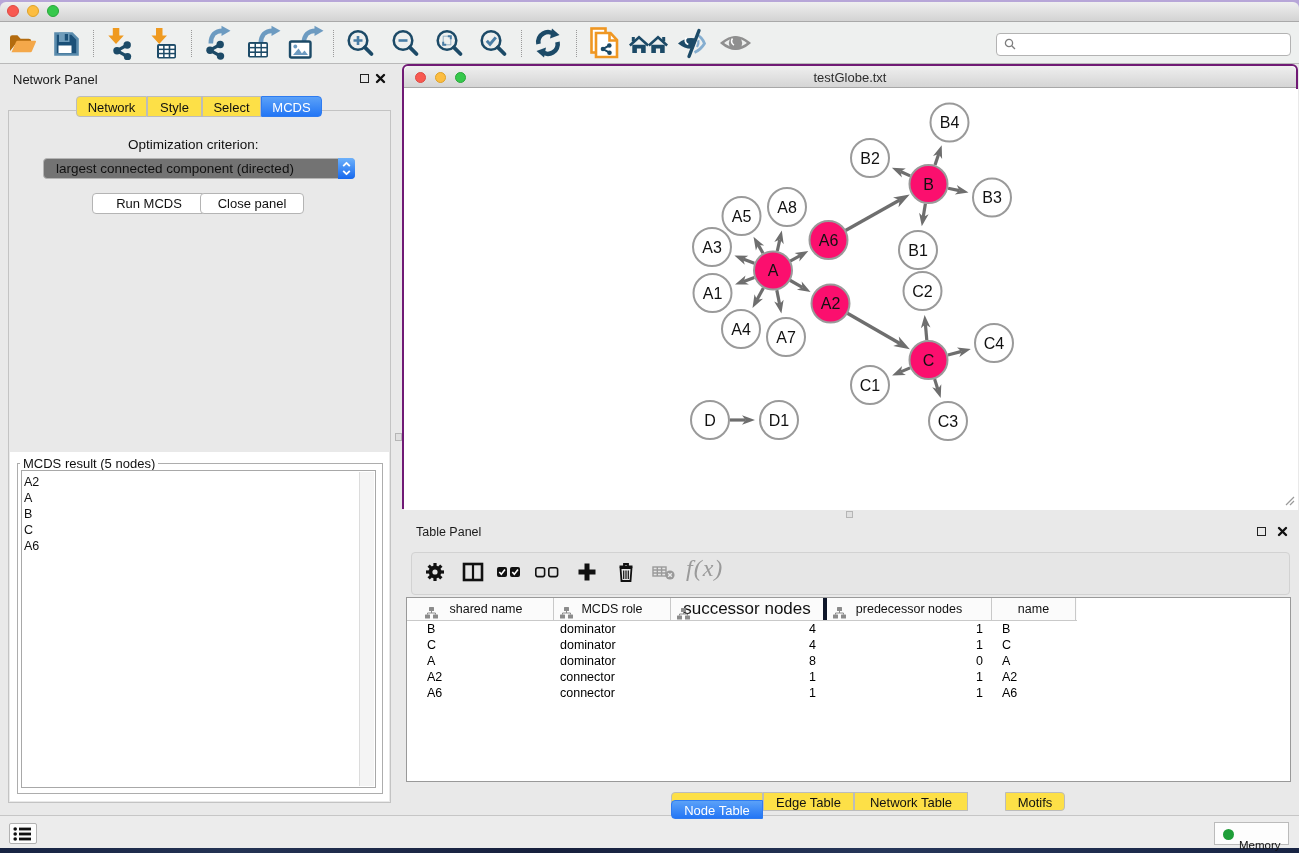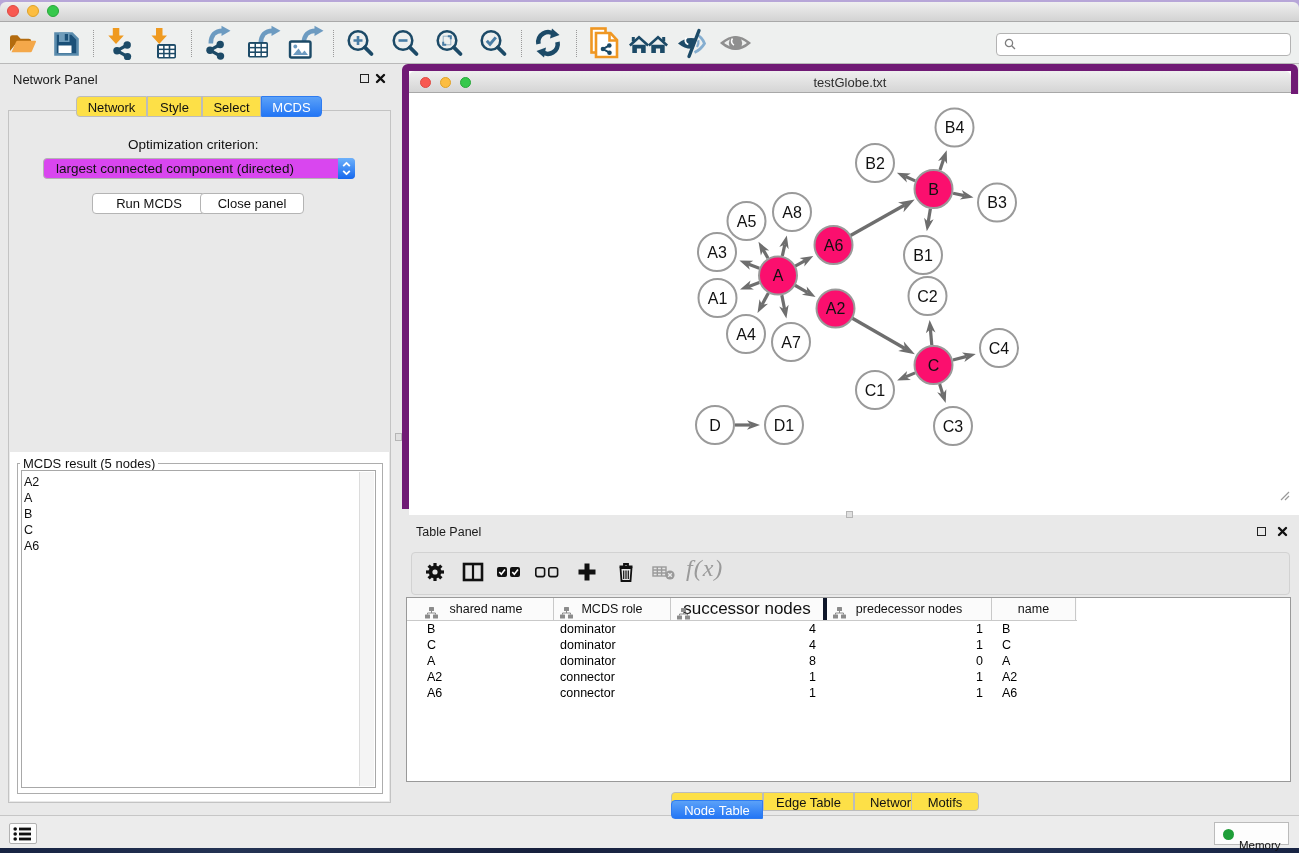--- a/index.html
+++ b/index.html
@@ -187,21 +187,21 @@
   <div style="position:absolute;left:360px;top:74px;width:9px;height:9px;border:1.5px solid #222;box-sizing:border-box"></div>
       <svg style="position:absolute;left:375px;top:73px" width="11" height="11" viewBox="0 0 11 11">
         <path d="M2 2 L9 9 M9 2 L2 9" stroke="#111" stroke-width="2.4" stroke-linecap="round"></path>
       </svg>
   <div style="position:absolute;left:8px;top:110px;width:383px;height:693px;background:#e9e9e9;border:1px solid #c3c3c3;box-sizing:border-box"></div>
   <div class="seg" style="left:77px;top:96px;width:71px;border-radius:4px 0 0 4px">Network</div>
       <div class="seg" style="left:148px;top:96px;width:55px">Style</div>
       <div class="seg" style="left:203px;top:96px;width:59px">Select</div>
       <div class="seg segsel" style="left:262px;top:96px;width:61px;border-radius:0 4px 4px 0">MCDS</div>
   <div style="position:absolute;left:128px;top:137px;font-size:13.5px;color:#111">Optimization criterion:</div>
-  <div style="position:absolute;left:43px;top:158px;width:312px;height:21px;background:#d946ef;border:1px solid #b4b4b4;border-radius:4px;box-sizing:border-box">
+  <div style="position:absolute;left:43px;top:158px;width:312px;height:21px;background:#737373;border:1px solid #b4b4b4;border-radius:4px;box-sizing:border-box">
     <div style="position:absolute;left:12px;top:2px;font-size:13.5px;color:#111">largest connected component (directed)</div>
     <div style="position:absolute;right:-1px;top:-1px;width:17px;height:21px;background:linear-gradient(#6db1fb,#1668ee);border-radius:0 4px 4px 0">
       <svg width="17" height="21" viewBox="0 0 17 21">
             <path d="M5.2 8.2 L8.5 4.8 L11.8 8.2 M5.2 12.8 L8.5 16.2 L11.8 12.8" stroke="#fff" stroke-width="1.8" fill="none" stroke-linejoin="round"></path>
           </svg>
     </div>
   </div>
   <div class="btn" style="left:92px;top:193px;width:114px">Run MCDS</div>
   <div class="btn" style="left:200px;top:193px;width:104px">Close panel</div>
   <div style="position:absolute;left:10px;top:452px;width:379px;height:349px;background:#fff"></div>
@@ -212,21 +212,21 @@
           <div style="height:16px">A2</div>
           <div style="height:16px">A</div>
           <div style="height:16px">B</div>
           <div style="height:16px">C</div>
           <div style="height:16px">A6</div>
         </div>
     <div style="position:absolute;right:1px;top:1px;width:14px;height:314px;background:#f4f4f4;border-left:1px solid #dcdcdc"></div>
   </div>
 </div>
 
-<div style="position:absolute;left:402px;top:64px;width:896px;height:445px;border:7px solid #701a75;border-radius:6px 6px 0 0;box-sizing:border-box;background:#fff">
+<div style="position:absolute;left:402px;top:64px;width:896px;height:445px;border:2px solid #701a75;border-radius:6px 6px 0 0;box-sizing:border-box;background:#fff">
   <div style="position:absolute;left:0;top:0;width:100%;height:22px;background:linear-gradient(#efefef,#d5d5d5);border-bottom:1px solid #a8a8a8;border-radius:6px 6px 0 0;box-sizing:border-box"></div>
   <div style="position:absolute;left:10.5px;top:5.5px;width:11.0px;height:11.0px;border-radius:50%;background:#f85951;border:1px solid #dd4a43;box-sizing:border-box"></div>
   <div style="position:absolute;left:30.5px;top:5.5px;width:11.0px;height:11.0px;border-radius:50%;background:#fcbd41;border:1px solid #dfa227;box-sizing:border-box"></div>
   <div style="position:absolute;left:50.5px;top:5.5px;width:11.0px;height:11.0px;border-radius:50%;background:#36c84c;border:1px solid #28a73a;box-sizing:border-box"></div>
   <div style="position:absolute;left:0;top:4px;width:100%;text-align:center;font-size:13px;color:#2e2e2e">testGlobe.txt</div>
   <div style="position:absolute;left:0;top:23px;width:894px;height:421px;background:#fff;overflow:hidden"><svg width="894" height="421" viewBox="0 0 894 421" font-family="Liberation Sans, sans-serif">
           <line x1="350.3" y1="188.5" x2="339.8" y2="192.4" stroke="#6e6e6e" stroke-width="3.2"></line>
           <polygon points="331.0,195.6 341.5,186.6 339.8,192.4 344.9,195.6" fill="#6e6e6e"></polygon>
           <line x1="350.3" y1="174.3" x2="339.1" y2="170.0" stroke="#6e6e6e" stroke-width="3.2"></line>
           <polygon points="330.4,166.6 344.3,166.8 339.1,170.0 340.8,175.8" fill="#6e6e6e"></polygon>
@@ -432,21 +432,21 @@
     <div style="position:absolute;left:1002px;top:670px;font-size:12.5px">A2</div>
     <div style="position:absolute;left:427px;top:686px;font-size:12.5px">A6</div>
     <div style="position:absolute;left:560px;top:686px;font-size:12.5px">connector</div>
     <div style="position:absolute;left:716px;top:686px;width:100px;text-align:right;font-size:12.5px">1</div>
     <div style="position:absolute;left:883px;top:686px;width:100px;text-align:right;font-size:12.5px">1</div>
     <div style="position:absolute;left:1002px;top:686px;font-size:12.5px">A6</div>
 <div class="seg" style="left:672px;top:792px;width:92px;border-radius:4px 0 0 4px;height:19px;line-height:19px"></div>
     <div class="segsel seg" style="left:672px;top:800px;width:92px;border-radius:4px 0 0 4px;height:19px;line-height:19px">Node Table</div>
     <div class="seg" style="left:764px;top:792px;width:91px;height:19px;line-height:19px">Edge Table</div>
     <div class="seg" style="left:855px;top:792px;width:114px;height:19px;line-height:19px">Network Table</div>
-    <div class="seg" style="left:912px;top:792px;width:68px;border-radius:0 4px 4px 0;height:19px;line-height:19px">Motifs</div>
+    <div class="seg" style="left:1006px;top:792px;width:60px;border-radius:0 4px 4px 0;height:19px;line-height:19px">Motifs</div>
 
 <div style="position:absolute;left:9px;top:823px;width:28px;height:21px;background:#fdfdfd;border:1px solid #b2b2b2;border-radius:2px;box-sizing:border-box;text-align:center"><span style="position:relative;top:1px"><svg width="20" height="18" viewBox="0 0 20 18">
           <g fill="#111">
             <circle cx="2.2" cy="4" r="1.8"></circle>
             <circle cx="2.2" cy="9" r="1.8"></circle>
             <circle cx="2.2" cy="14" r="1.8"></circle>
             <rect x="6" y="2.6" width="12" height="2.8"></rect>
             <rect x="6" y="7.6" width="12" height="2.8"></rect>
             <rect x="6" y="12.6" width="12" height="2.8"></rect>
           </g>

